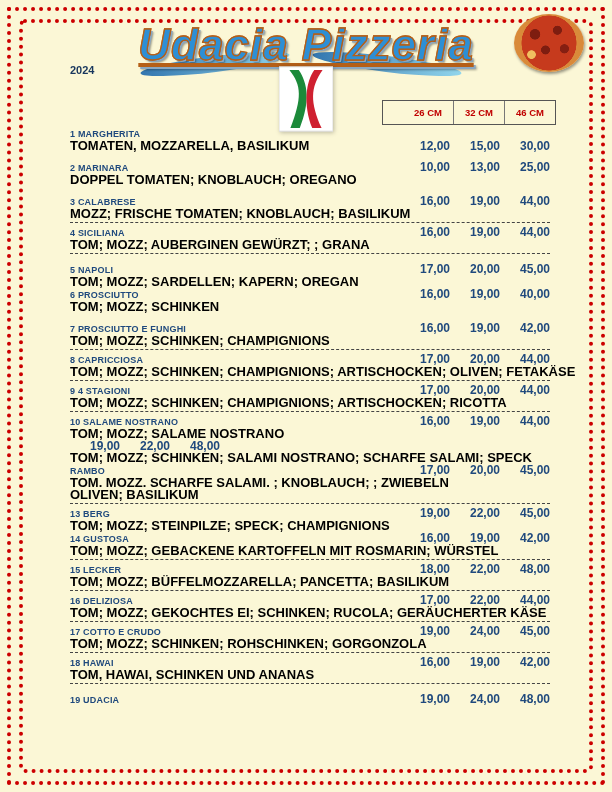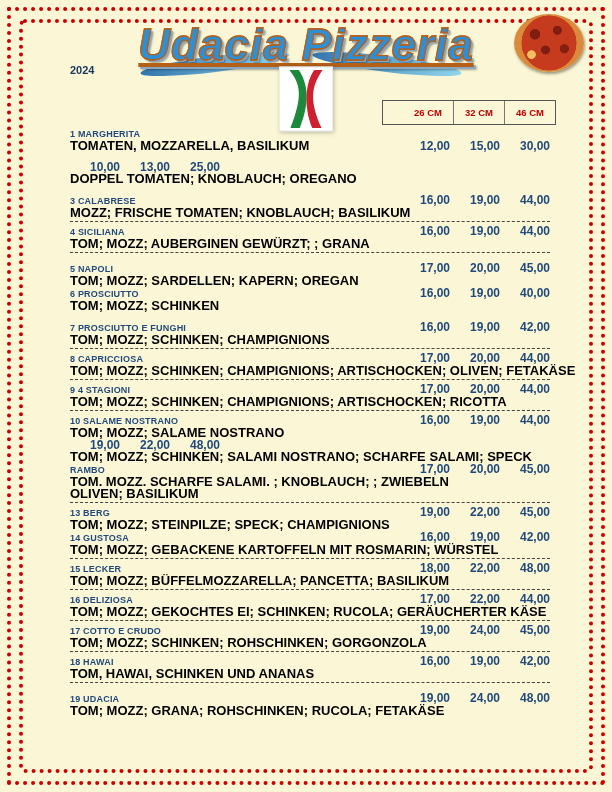--- a/index.html
+++ b/index.html
@@ -99,20 +99,21 @@
         </div>
         <div class="row">
           <span class="item-desc">TOMATEN, MOZZARELLA, BASILIKUM</span>
           <span class="price">12,00</span>
           <span class="price">15,00</span>
           <span class="price">30,00</span>
         </div>
       </div>
       <div class="item gap">
         <div class="row">
+          <span class="item-name">2 MARINARA</span>
           <span class="price">10,00</span>
           <span class="price">13,00</span>
           <span class="price">25,00</span>
         </div>
         <div class="row">
           <span class="item-desc">DOPPEL TOMATEN;  KNOBLAUCH; OREGANO</span>
         </div>
       </div>
       <div class="item gap">
         <div class="row">
@@ -303,18 +304,15 @@
         </div>
       </div>
       <div class="sep"></div>
       <div class="item gap">
         <div class="row">
           <span class="item-name">19 UDACIA</span>
           <span class="price">19,00</span>
           <span class="price">24,00</span>
           <span class="price">48,00</span>
         </div>
-        <div class="row">
-          <span class="item-desc">TOM; MOZZ; GRANA; ROHSCHINKEN; RUCOLA; FETAKÄSE</span>
-        </div>
       </div>
     </div>
 </div>
 
 </body></html>

